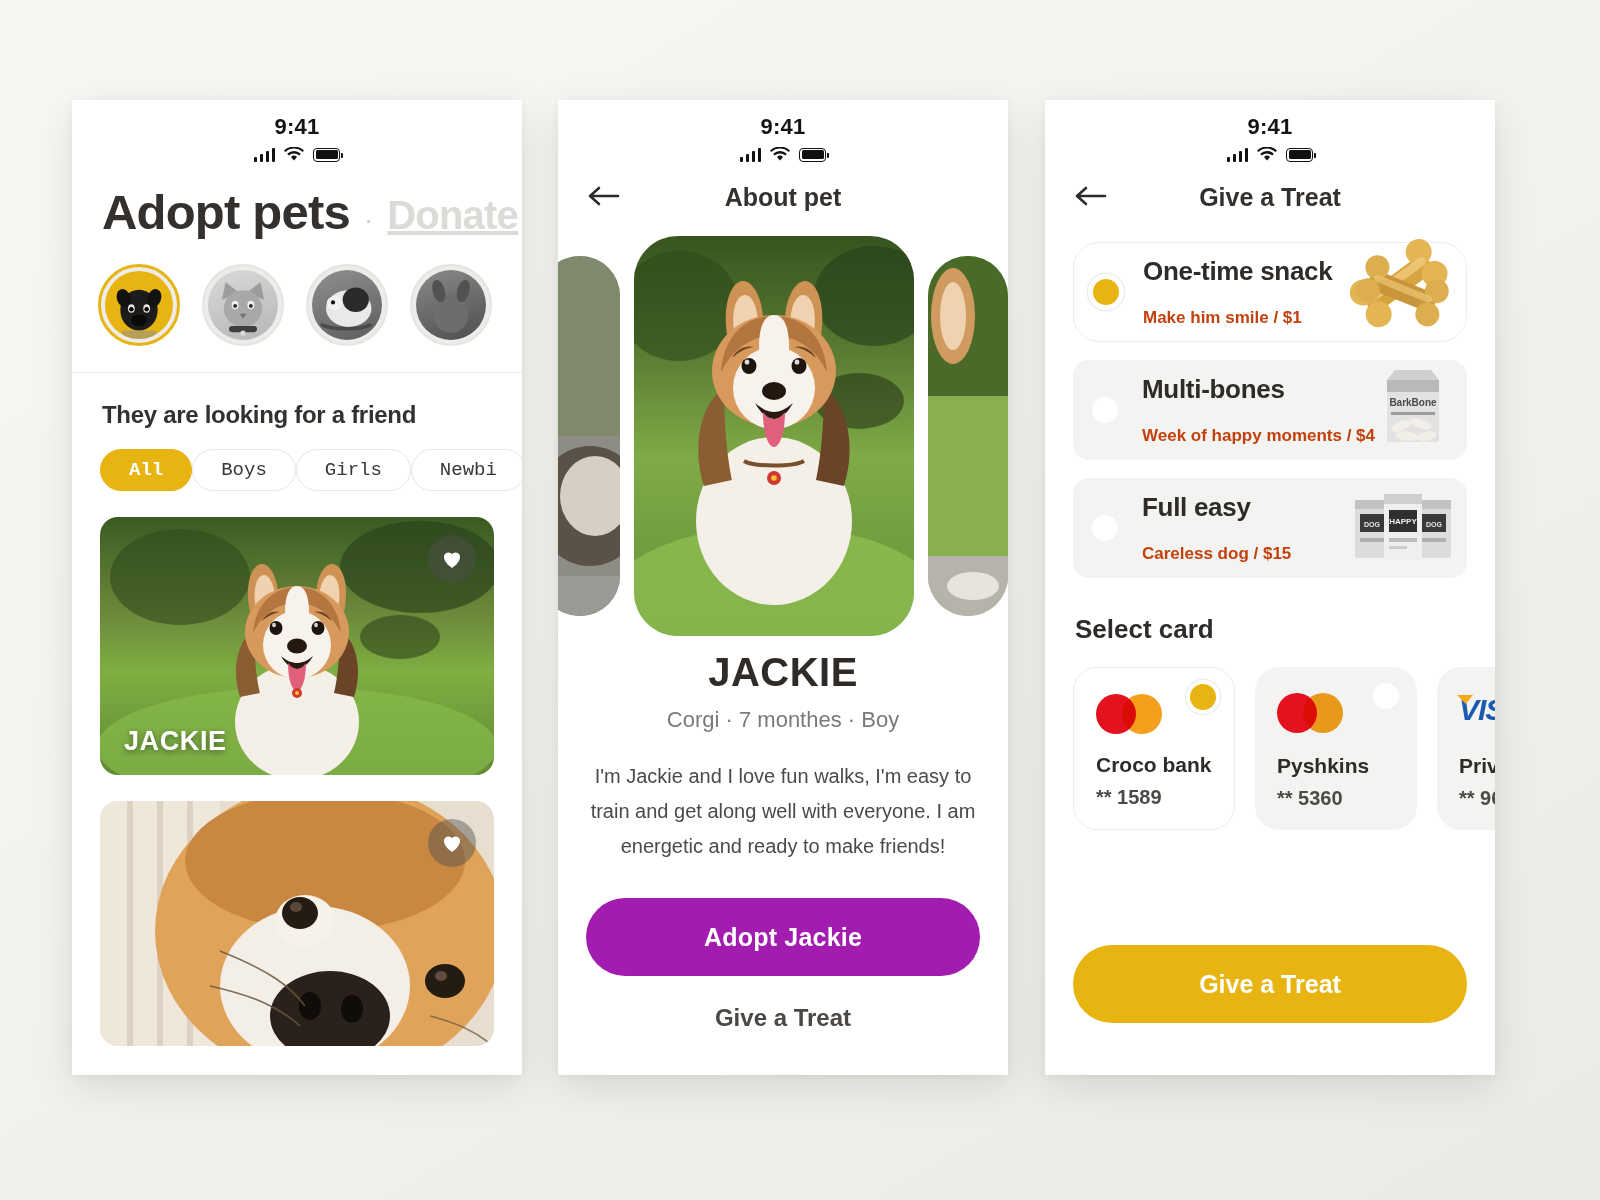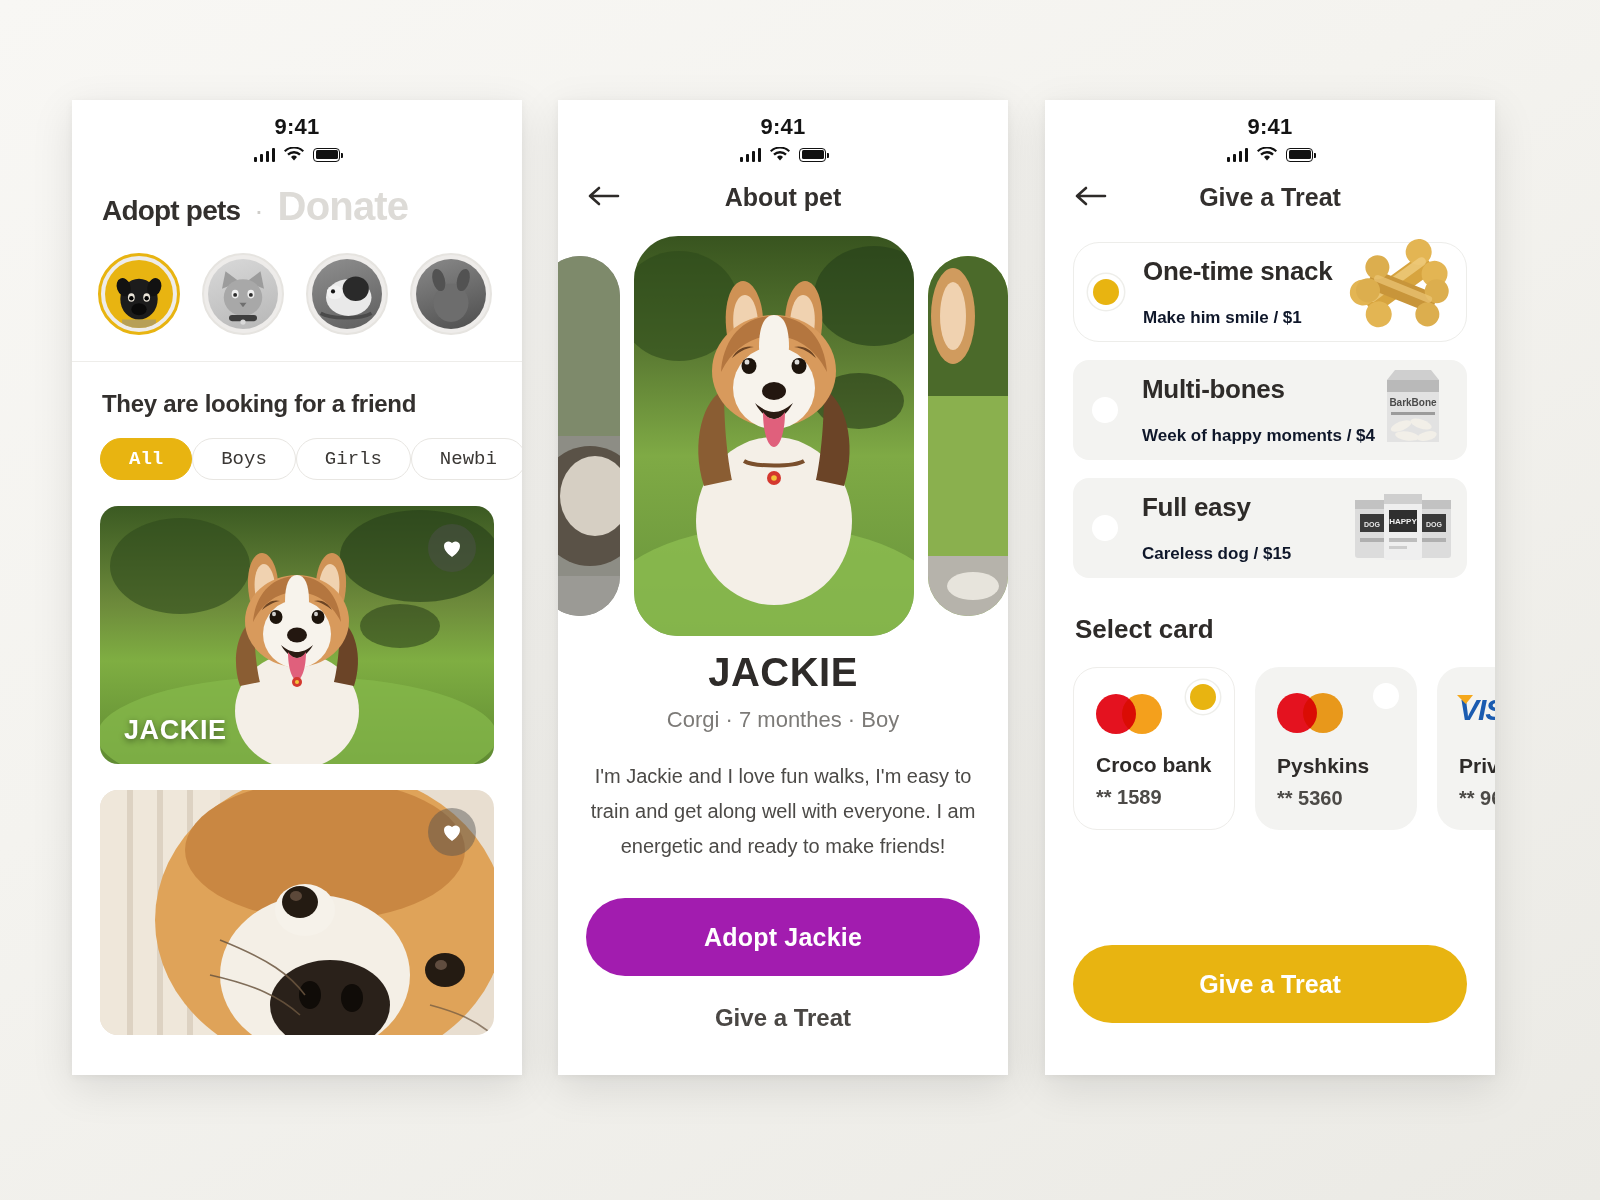--- a/index.html
+++ b/index.html
@@ -34,23 +34,23 @@
   .bars i:nth-child(3){height:11px}.bars i:nth-child(4){height:14px}
   .batt{
     width:27px;height:14px;border:1.8px solid #111;border-radius:4px;
     position:relative; padding:1.5px;
   }
   .batt::after{content:"";position:absolute;right:-4px;top:4px;width:2px;height:5px;background:#111;border-radius:0 1px 1px 0;}
   .batt span{display:block;width:100%;height:100%;background:#111;border-radius:1.5px;}
 
   
   .s1-title{ padding:22px 30px 0 30px; display:flex; align-items:baseline; gap:14px; white-space:nowrap;}
-  .s1-title .t-main{ font-size:28px; font-weight:bold; color:#33302e; letter-spacing:-.8px; }
+  .s1-title .t-main{ font-size:49px; font-weight:bold; color:#33302e; letter-spacing:-.8px; }
   .s1-title .t-dot{ font-size:28px; color:#cfcdc9; }
-  .s1-title .t-alt{ font-size:40px; font-weight:bold; color:#dddbd7; letter-spacing:-.8px; }
+  .s1-title .t-alt{ font-size:40px; font-weight:bold; color:#dddbd7; letter-spacing:-.8px;text-decoration:underline; }
 
   .cat-row{ display:flex; gap:22px; padding:24px 0 26px 26px; }
   .cat{
     width:82px;height:82px;border-radius:50%;flex:0 0 auto;
     border:2px solid #e6e4e0; background:#eeecea; overflow:hidden; position:relative;
   }
   .cat.sel{ border:3px solid #e8b411; }
   .cat .inner{position:absolute;inset:4px;border-radius:50%;overflow:hidden;}
 
   .divider{ height:1px; background:#eeedea; }
@@ -109,21 +109,21 @@
     position:relative; margin:0 28px 18px 28px; height:100px; border-radius:26px;
     display:flex; align-items:center; padding-left:19px;
   }
   .treat.sel{ background:#fff; border:1.5px solid #ededea; }
   .treat.un{ background:#f3f3f1;border-radius:16px; }
   .radio{ width:26px;height:26px;border-radius:50%;flex:0 0 auto; }
   .radio.on{ background:#e8b411; box-shadow:0 0 0 5px #fff, 0 0 0 6.5px #eeeeea; }
   .radio.off{ background:#ffffff; }
   .treat-txt{ margin-left:24px; }
   .treat-title{ font-size:26px; font-weight:bold; color:#2e2b29; letter-spacing:-.3px; }
-  .treat-sub{ font-size:17px; font-weight:bold; color:#0f172a; margin-top:21px; }
+  .treat-sub{ font-size:17px; font-weight:bold; color:#c2410c; margin-top:21px; }
   .treat-img{ position:absolute; right:12px; top:50%; transform:translateY(-50%); }
 
   .sec-title{ font-size:26px; font-weight:bold; color:#2e2b29; padding:18px 30px 0 30px; }
 
   .cards{ display:flex; gap:20px; padding:22px 0 0 28px; }
   .card{
     width:162px; height:163px; border-radius:24px; flex:0 0 auto; position:relative;
     padding:26px 0 0 22px;
   }
   .card.sel{ background:#fff; border:1.5px solid #eeedea; }

